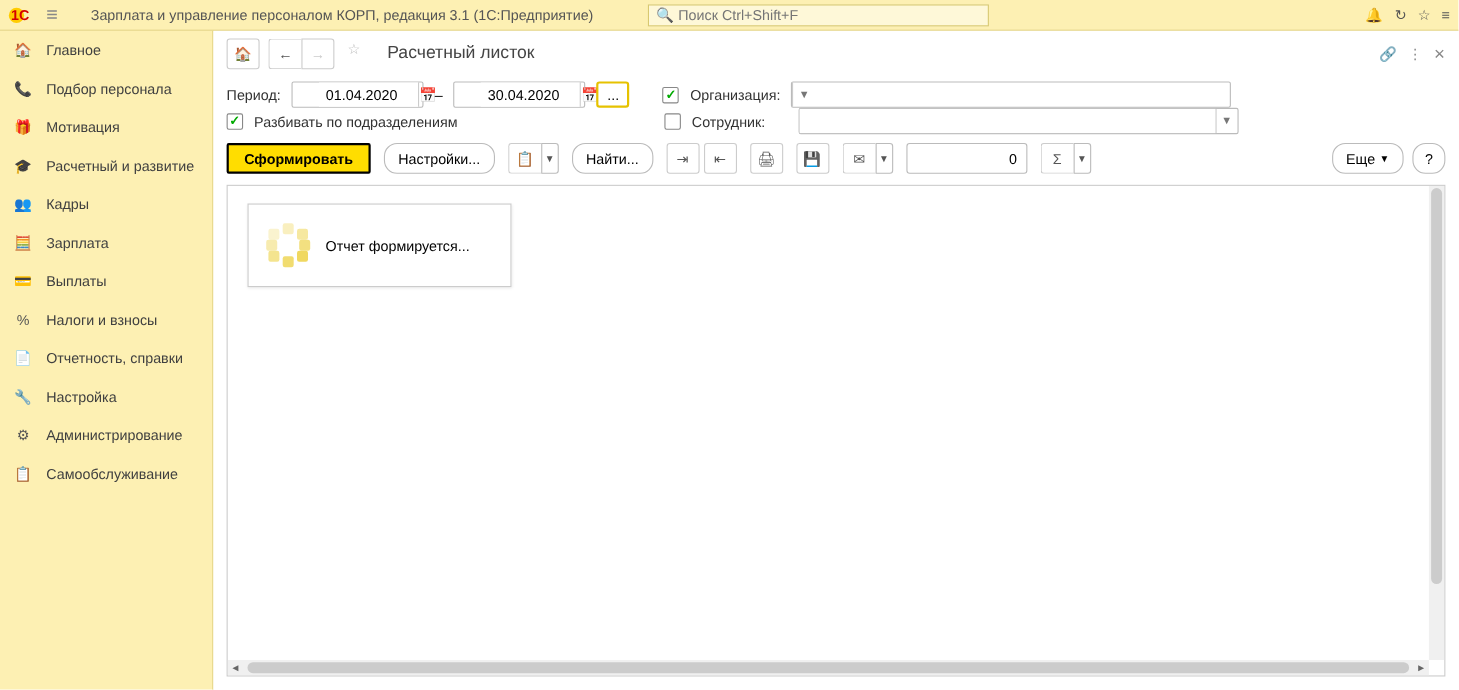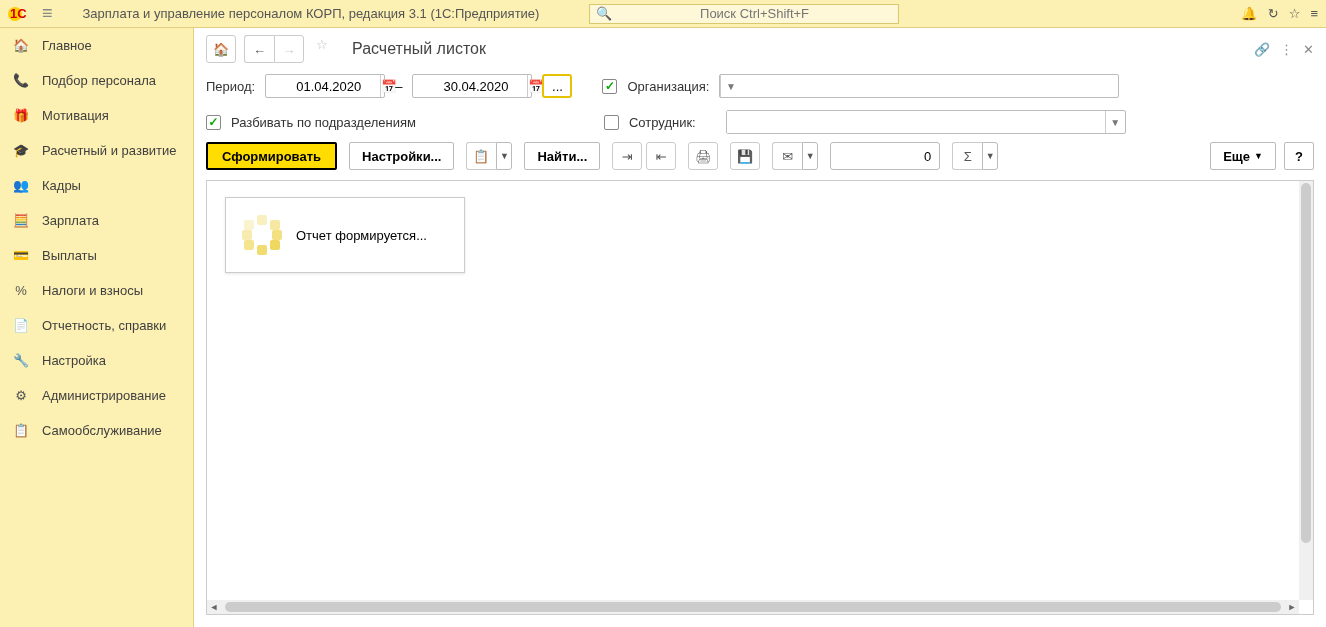--- a/index.html
+++ b/index.html
@@ -5,57 +5,57 @@
 * { box-sizing: border-box; margin: 0; padding: 0; font-family: Arial, sans-serif; font-size: 13px; }
 body { background: #fff; width: 1326px; height: 627px; overflow: hidden; }
 
 .topbar { height: 28px; background: #fdf0b3; display: flex; align-items: center; border-bottom: 1px solid #e0d080; }
 .logo-1c { width: 28px; height: 20px; margin-left: 6px; display:flex; align-items:center; justify-content:center;}
 .logo-1c svg { width:26px; height:18px; }
 .menu-btn { margin: 0 8px; color: #888; font-size: 18px; cursor: pointer; }
 .app-title { color: #555; margin-left: 22px; }
 .search-box { margin-left: 50px; width: 310px; height: 20px; background: #fef8d8; border: 1px solid #d8c870; display: flex; align-items: center; padding: 0 6px; }
 .search-box .sico { color: #999; margin-right: 4px; }
-.search-box input { border: none; background: transparent; outline: none; width: 100%; color: #404040; text-align: center; }
+.search-box input { border: none; background: transparent; outline: none; width: 100%; color: #404040; }
 .top-icons { margin-left: auto; display: flex; align-items: center; gap: 10px; padding-right: 8px; }
 .top-icons span { color: #555; cursor: pointer; }
 .user-label { color: #555; font-size: 12px; }
 
 .main { display: flex; height: calc(100% - 28px); }
 .sidebar { width: 194px; background: #fdf0b3; border-right: 1px solid #e0d080; }
 .sidebar-item { display: flex; align-items: center; height: 35px; padding: 0 12px; cursor: pointer; gap: 12px; }
 .side-ico { width: 18px; height: 18px; display:flex; align-items:center; justify-content:center; color:#555; }
 .sidebar-item .lbl { color: #404040; }
 
 .content { flex: 1; display: flex; flex-direction: column; background: #fff; }
 .page-head { height: 42px; display: flex; align-items: center; padding: 0 12px; gap: 8px; }
 .icon-btn { width: 30px; height: 28px; border: 1px solid #ccc; background: #fff; display:flex; align-items:center; justify-content:center; cursor:pointer; border-radius:3px; color:#555;}
 .icon-btn-group { display:flex; }
 .icon-btn-group .icon-btn:first-child { border-radius: 3px 0 0 3px; border-right: none;}
 .icon-btn-group .icon-btn:last-child { border-radius: 0 3px 3px 0;}
 .star { width:24px; height:24px; color:#bbb; margin: 0 4px;}
 .page-title { font-size: 16px; color: #444; }
 .head-right { margin-left: auto; display:flex; gap: 10px; align-items:center;}
 
-.filters { padding: 4px 12px; display:flex; flex-direction:column; gap:12px;}
+.filters { padding: 4px 12px; display:flex; flex-direction:column; gap:0;}
 .filter-row { display:flex; align-items:center; gap: 10px;}
 .flabel { color:#333; }
 .date-field { display:flex; border:1px solid #bbb; border-radius:2px; height:24px; width:120px;padding-left:24px;}
 .date-field input { border:none; outline:none; padding:0 6px; width:90px;}
 .date-field .cal { width:30px; border-left:1px solid #ccc; display:flex; align-items:center; justify-content:center; color:#777; cursor:pointer;}
 .dots-btn { width: 30px; height:24px; border:2px solid #e6c200; display:flex; align-items:center; justify-content:center; cursor:pointer; border-radius:3px; background:#fff;}
 .checkbox { width:15px; height:15px; border:1px solid #888; display:inline-flex; align-items:center; justify-content:center; cursor:pointer; border-radius:2px; background:#fff;}
 .checkbox.checked::after { content:'✓'; color:#0a0; font-size:12px; font-weight:bold; line-height: 1;}
 .select-field { display:flex; border:1px solid #bbb; border-radius:2px; height:24px; }
 .select-field input { border:none; outline:none; padding:0 6px; }
 .select-field .dd { width:20px; border-left:1px solid #ccc; display:flex; align-items:center; justify-content:center; color:#777; cursor:pointer; font-size:10px;}
 
 .toolbar { padding: 4px 12px; display:flex; align-items:center; gap: 12px;}
 .btn-main { height:28px; padding: 0 14px; background:#ffdd00; border:2px solid #000; font-weight:bold; cursor:pointer; border-radius:2px;}
-.btn-txt { height:28px; padding: 0 12px; background:#fff; border:1px solid #bbb; cursor:pointer; border-radius:2px; display:flex; align-items:center; gap:4px;font-weight:bold;}
+.btn-txt { height:28px; padding: 0 12px; background:#fff; border:1px solid #bbb; cursor:pointer; border-radius:12px; display:flex; align-items:center; gap:4px;}
 .btn-drop { display:flex;}
 .btn-drop .icon-btn:first-child { border-radius:3px 0 0 3px; border-right:none;}
 .btn-drop .dd-part {width:16px; border:1px solid #bbb; border-radius:0 3px 3px 0; display:flex;align-items:center;justify-content:center;font-size:9px;color:#555;cursor:pointer;}
 .num-field { height:28px; border:1px solid #bbb; border-radius:3px; text-align:right; padding:0 8px; width:110px;}
 .toolbar-right { margin-left:auto; display:flex; gap:8px;}
 
 .report-area { flex:1; margin: 6px 12px 12px 12px; border:1px solid #ccc; position:relative; overflow:auto;}
 .loading-box { position:absolute; top:16px; left:18px; width:240px; height:76px; border:1px solid #ccc; background:#fff; display:flex; align-items:center; padding:0 16px; gap:14px; box-shadow:0 1px 3px rgba(0,0,0,0.1);}
 .spinner { width:40px; height:40px; position:relative;}
 .spinner span { position:absolute; width:10px; height:10px; background:#f0d860; border-radius:2px;}

